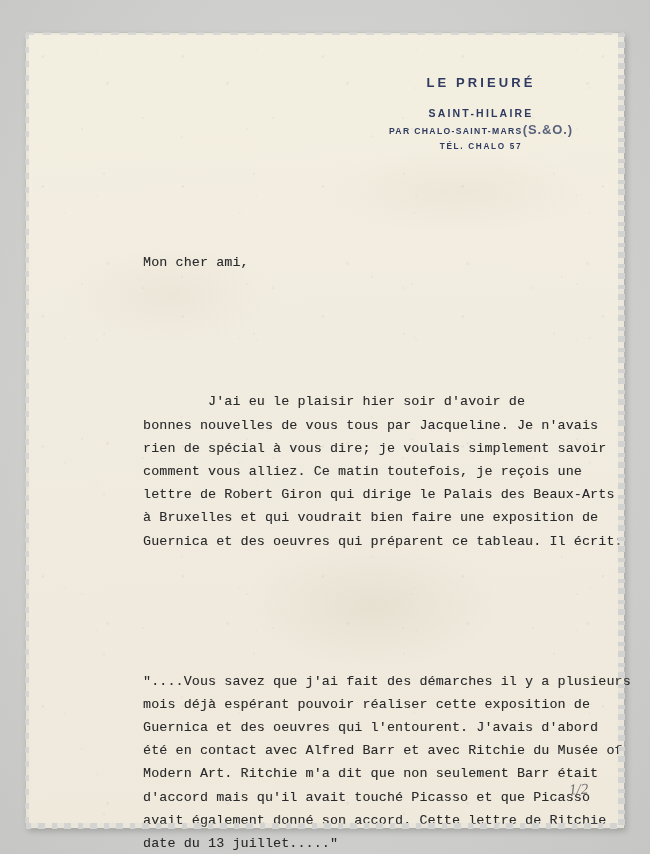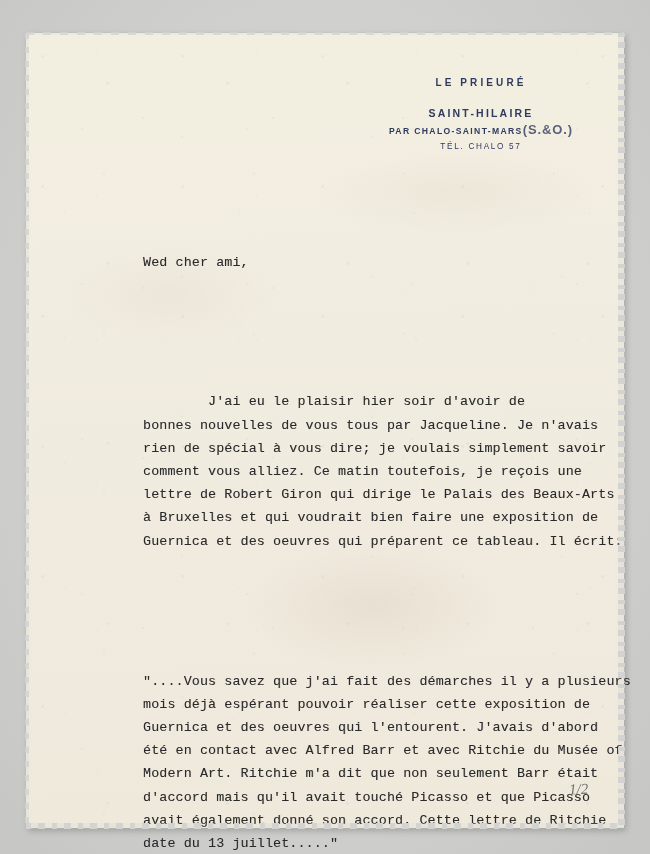--- a/index.html
+++ b/index.html
@@ -109,21 +109,21 @@
   #letterhead {
     position: absolute;
     left: 340px;
     top: 41px;
     width: 230px;
     text-align: center;
     color: #2f3a60;
     font-family: "Liberation Sans", sans-serif;
   }
   #letterhead .lh1 {
-    font-size: 10px;
+    font-size: 13px;
     letter-spacing: 3.1px;
     font-weight: 700;
     line-height: 17px;
   }
   #letterhead .lh2 {
     font-size: 10.5px;
     letter-spacing: 2.2px;
     font-weight: 600;
     line-height: 16px;
     margin-top: 14px;
@@ -136,21 +136,21 @@
     margin-top: 2px;
   }
   #letterhead .lh3 .paren {
     font-size: 13px;
     letter-spacing: 0.9px;
     opacity: 0.78;
   }
   #letterhead .lh4 {
     font-size: 8.2px;
     letter-spacing: 1.7px;
-    font-weight: 400;
+    font-weight: 700;
     line-height: 13px;
     margin-top: 2px;
   }
 
   
   #body-text {
     position: absolute;
     left: 117px;
     top: 172px;
     width: 500px;
@@ -189,21 +189,21 @@
   <div id="stain"></div>
 
   <div id="letterhead">
     <div class="lh1">LE PRIEURÉ</div>
     <div class="lh2">SAINT-HILAIRE</div>
     <div class="lh3"><span>PAR CHALO-SAINT-MARS</span><span class="paren">(S.&amp;O.)</span></div>
     <div class="lh4">TÉL. CHALO 57</div>
   </div>
 
   <div id="body-text">
-    <div class="para">Wed cher ami,</div>
+    <div class="para">Mon cher ami,</div>
     <div class="gap-sm"></div>
     <div class="para">        J'ai eu le plaisir hier soir d'avoir de
 bonnes nouvelles de vous tous par Jacqueline. Je n'avais
 rien de spécial à vous dire; je voulais simplement savoir
 comment vous alliez. Ce matin toutefois, je reçois une
 lettre de Robert Giron qui dirige le Palais des Beaux-Arts
 à Bruxelles et qui voudrait bien faire une exposition de
 Guernica et des oeuvres qui préparent ce tableau. Il écrit:</div>
     <div class="gap-md"></div>
     <div class="para">"....Vous savez que j'ai fait des démarches il y a plusieurs

